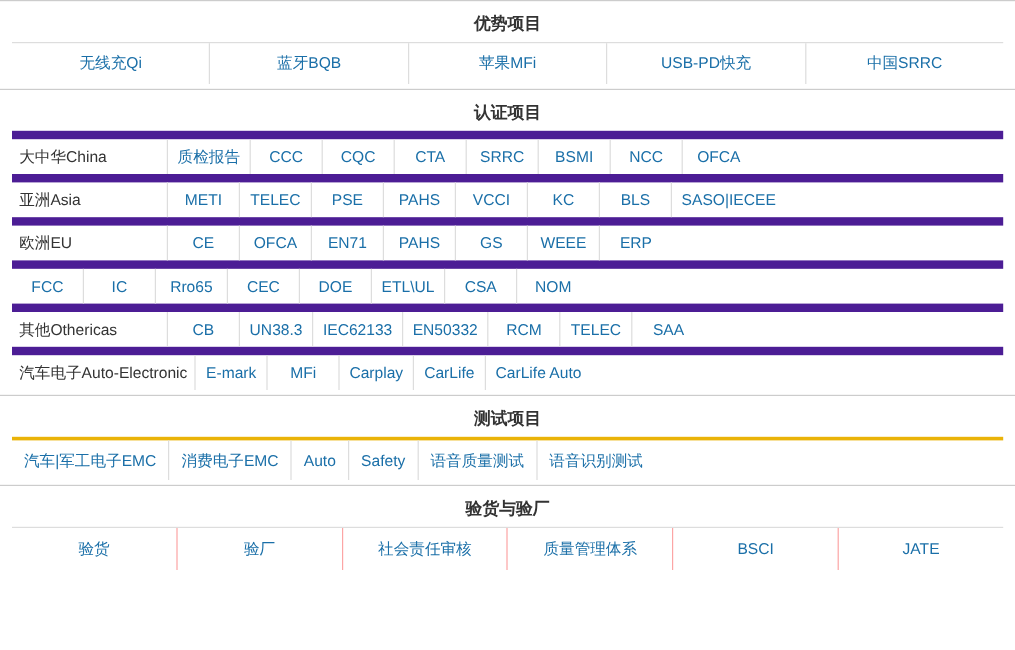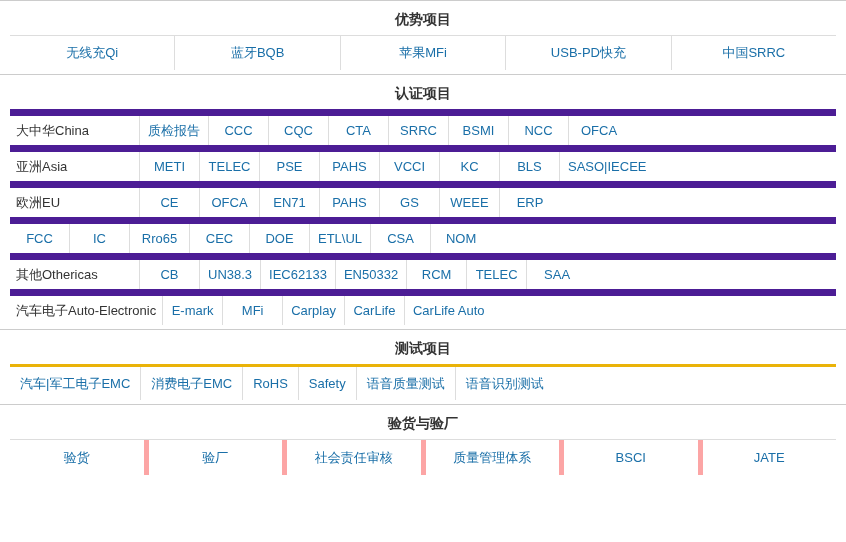--- a/index.html
+++ b/index.html
@@ -111,21 +111,21 @@
       border-top: 1px solid #ddd;
       min-height: 36px;
     }
 
     .inspect-cell {
       flex: 1;
       display: flex;
       align-items: center;
       justify-content: center;
       padding: 6px 8px;
-      border-right: 5px solid #fca5a5;
+      border-right: 1px solid #fca5a5;
       color: #1a6fa8;
       font-size: 13px;
       cursor: pointer;
     }
 
     .inspect-cell:last-child {
       border-right: none;
     }
   </style>
 </head>
@@ -219,21 +219,21 @@
         </div>
       </div>
     </div>
 </div>
 
 <div class="section">
   <div class="section-title">测试项目</div>
   <div class="test-row" id="test-row">
   <div class="test-cell">汽车|军工电子EMC</div>
       <div class="test-cell">消费电子EMC</div>
-      <div class="test-cell">RoHS</div>
+      <div class="test-cell">Auto</div>
       <div class="test-cell">Safety</div>
       <div class="test-cell">语音质量测试</div>
       <div class="test-cell">语音识别测试</div>
     </div>
 </div>
 
 <div class="section">
   <div class="section-title">验货与验厂</div>
   <div class="inspect-row" id="inspect-row">
   <div class="inspect-cell">验货</div>

